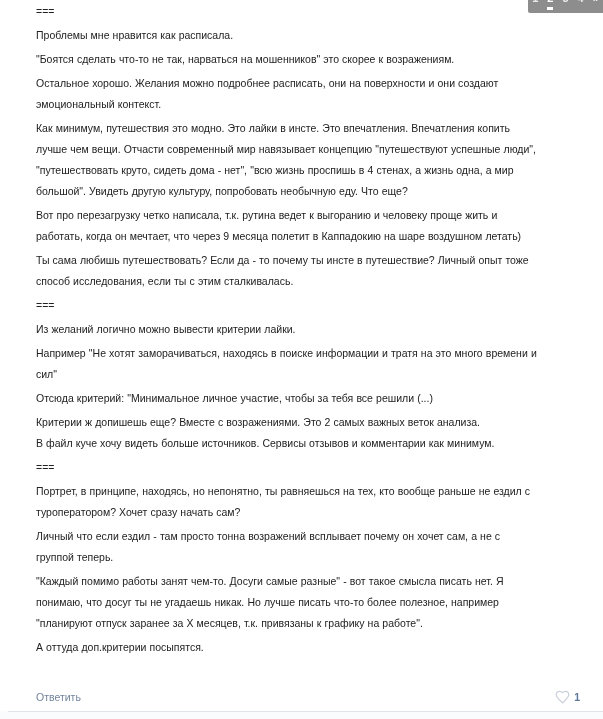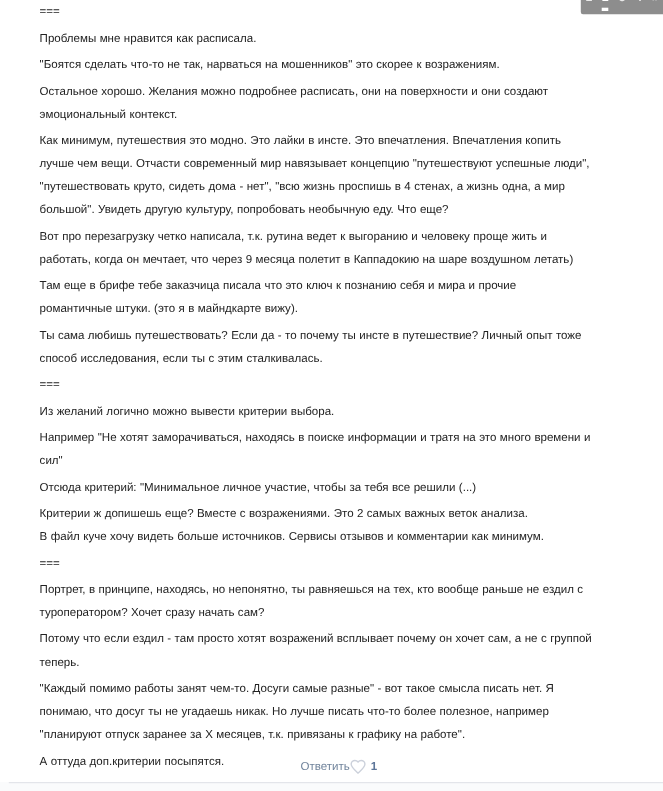--- a/index.html
+++ b/index.html
@@ -26,21 +26,21 @@
   .pager .pg{
     color:rgba(255,255,255,0.82);font-size:11px;line-height:15px;
     font-weight:bold;cursor:pointer;
   }
   .pager .pg.active{
     color:#ffffff;border-bottom:3px solid #ffffff;padding-bottom:1px;
   }
   
   .actions-row{
     position:absolute;left:36px;right:23px;top:688px;height:18px;
-    display:flex;justify-content:center;align-items:center;
+    display:flex;justify-content:space-between;align-items:center;
   }
   .reply-link{
     font-size:10.5px;color:#71849c;cursor:pointer;text-decoration:none;
   }
   .likes{
     display:flex;align-items:center;gap:4px;cursor:pointer;
   }
   .likes svg{display:block;}
   .like-count{
     font-size:10.5px;font-weight:bold;color:#5d7699;
@@ -64,30 +64,29 @@
     <span class="pg">»</span>
   </div>
 
 <div class="comment-body">
     <div class="para">===</div>
     <div class="para">Проблемы мне нравится как расписала.</div>
     <div class="para">"Боятся сделать что-то не так, нарваться на мошенников" это скорее к возражениям.</div>
     <div class="para">Остальное хорошо. Желания можно подробнее расписать, они на поверхности и они создают эмоциональный контекст.</div>
     <div class="para">Как минимум, путешествия это модно. Это лайки в инсте. Это впечатления. Впечатления копить лучше чем вещи. Отчасти современный мир навязывает концепцию "путешествуют успешные люди", "путешествовать круто, сидеть дома - нет", "всю жизнь проспишь в 4 стенах, а жизнь одна, а мир большой". Увидеть другую культуру, попробовать необычную еду. Что еще?</div>
     <div class="para">Вот про перезагрузку четко написала, т.к. рутина ведет к выгоранию и человеку проще жить и работать, когда он мечтает, что через 9 месяца полетит в Каппадокию на шаре воздушном летать)</div>
-    <div class="para">Там еще в брифе тебе заказчица писала что это ключ к познанию себя и мира и прочие романтичные штуки. (это я в майндкарте вижу).</div>
     <div class="para">Ты сама любишь путешествовать? Если да - то почему ты инсте в путешествие? Личный опыт тоже способ исследования, если ты с этим сталкивалась.</div>
     <div class="para">===</div>
-    <div class="para">Из желаний логично можно вывести критерии выбора.</div>
+    <div class="para">Из желаний логично можно вывести критерии лайки.</div>
     <div class="para">Например "Не хотят заморачиваться, находясь в поиске информации и тратя на это много времени и сил"</div>
     <div class="para">Отсюда критерий: "Минимальное личное участие, чтобы за тебя все решили (...)</div>
     <div class="para">Критерии ж допишешь еще? Вместе с возражениями. Это 2 самых важных веток анализа.<br>В файл куче хочу видеть больше источников. Сервисы отзывов и комментарии как минимум.</div>
     <div class="para">===</div>
     <div class="para">Портрет, в принципе, находясь, но непонятно, ты равняешься на тех, кто вообще раньше не ездил с туроператором? Хочет сразу начать сам?</div>
-    <div class="para">Потому что если ездил - там просто хотят возражений всплывает почему он хочет сам, а не с группой теперь.</div>
+    <div class="para">Личный что если ездил - там просто тонна возражений всплывает почему он хочет сам, а не с группой теперь.</div>
     <div class="para">"Каждый помимо работы занят чем-то. Досуги самые разные" - вот такое смысла писать нет. Я понимаю, что досуг ты не угадаешь никак. Но лучше писать что-то более полезное, например "планируют отпуск заранее за X месяцев, т.к. привязаны к графику на работе".</div>
     <div class="para">А оттуда доп.критерии посыпятся.</div>
   </div>
 
 <div class="actions-row">
   <a class="reply-link" href="#">Ответить</a>
   <div class="likes">
     <span>
       <svg width="15" height="14" viewBox="0 0 24 22" fill="none">
         <path d="M12 20.35l-1.45-1.32C5.4 14.36 2 11.28 2 7.5 2 4.42 4.42 2 7.5 2c1.74 0 3.41.81 4.5 2.09C13.09 2.81 14.76 2 16.5 2 19.58 2 22 4.42 22 7.5c0 3.78-3.4 6.86-8.55 11.54L12 20.35z" stroke="#ccd1db" stroke-width="2" fill="none"></path>

